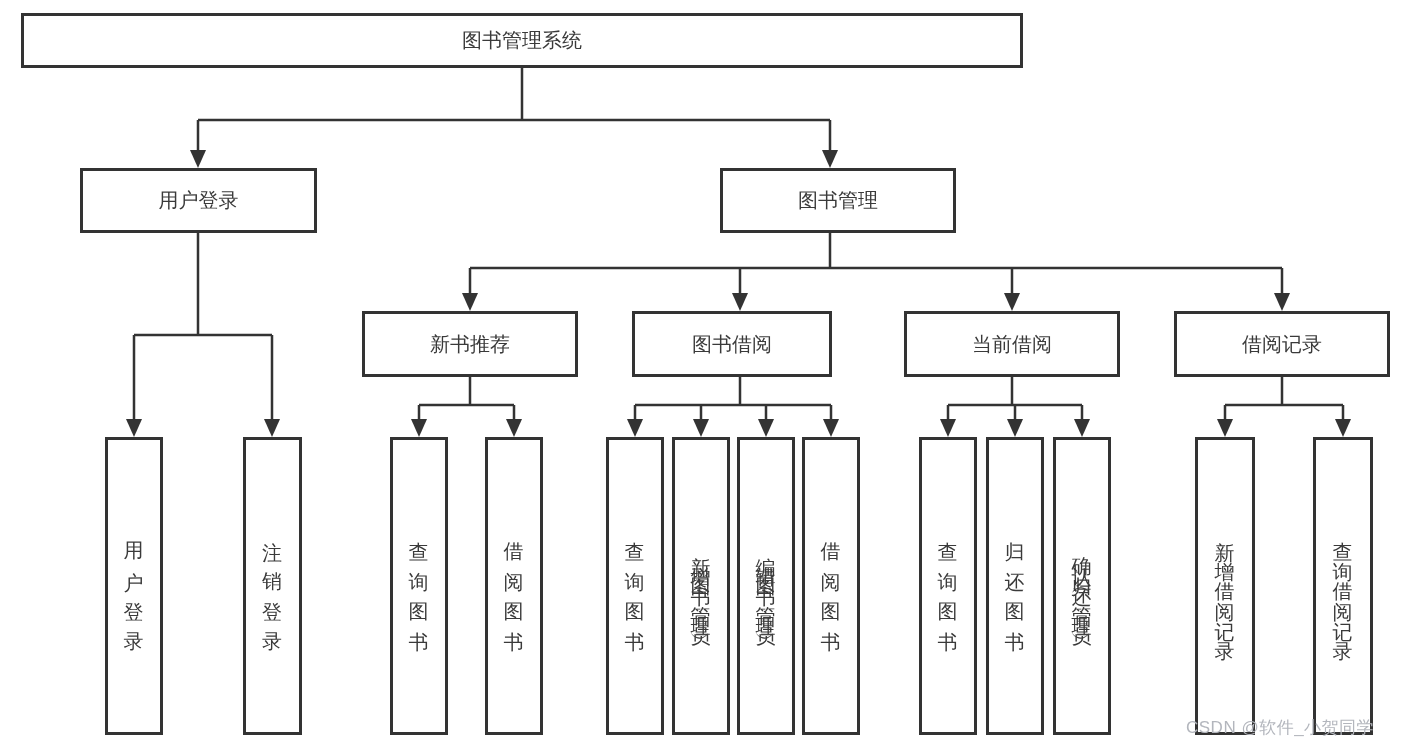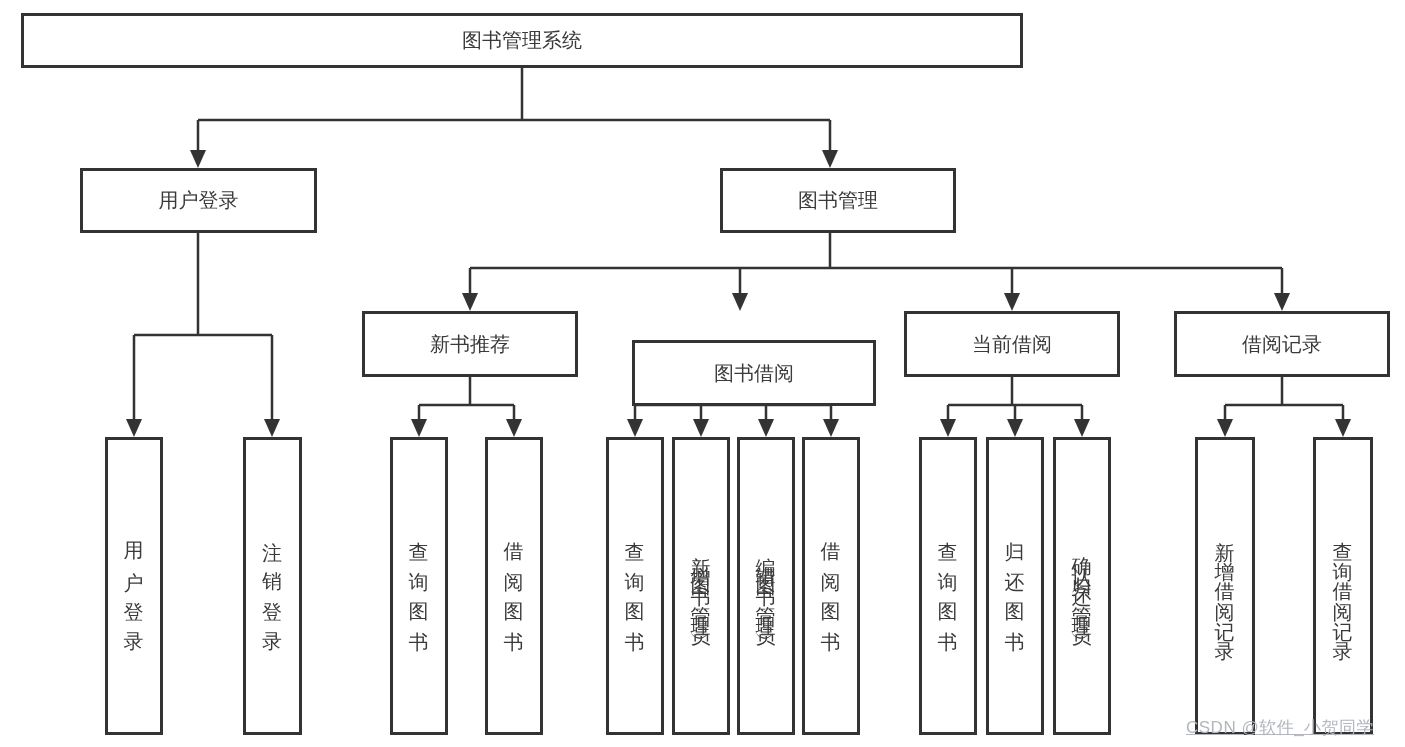--- a/index.html
+++ b/index.html
@@ -39,21 +39,20 @@
   }
   #watermark {
     position: absolute;
     left: 1186px;
     top: 716px;
     font-size: 17px;
     color: #b3b6bd;
     letter-spacing: 0.5px;
     white-space: nowrap;
     z-index: 5;
-    text-decoration: underline;
   }
 </style>
 </head>
 <body>
 
 <div id="stage">
 
   <svg id="connectors" viewBox="0 0 1405 747" xmlns="http://www.w3.org/2000/svg">
     <path fill="none" stroke="#333333" stroke-width="2.5" d="
       M522 68 V120
@@ -117,21 +116,21 @@
   <div class="node" style="left:80px; top:168px; width:237px; height:65px;">
     <span>用户登录</span>
   </div>
   <div class="node" style="left:720px; top:168px; width:236px; height:65px;">
     <span>图书管理</span>
   </div>
 
   <div class="node" style="left:362px; top:311px; width:216px; height:66px;">
     <span>新书推荐</span>
   </div>
-  <div class="node" style="left:632px; top:311px; width:244px; height:66px;margin-top:29px;">
+  <div class="node" style="left:632px; top:311px; width:200px; height:66px;">
     <span>图书借阅</span>
   </div>
   <div class="node" style="left:1174px; top:311px; width:216px; height:66px;">
     <span>借阅记录</span>
   </div>
   <div class="node" style="left:904px; top:311px; width:216px; height:66px;">
     <span>当前借阅</span>
   </div>
 
   <div class="node leaf" style="left:105px; top:437px; width:58px; height:298px;">

